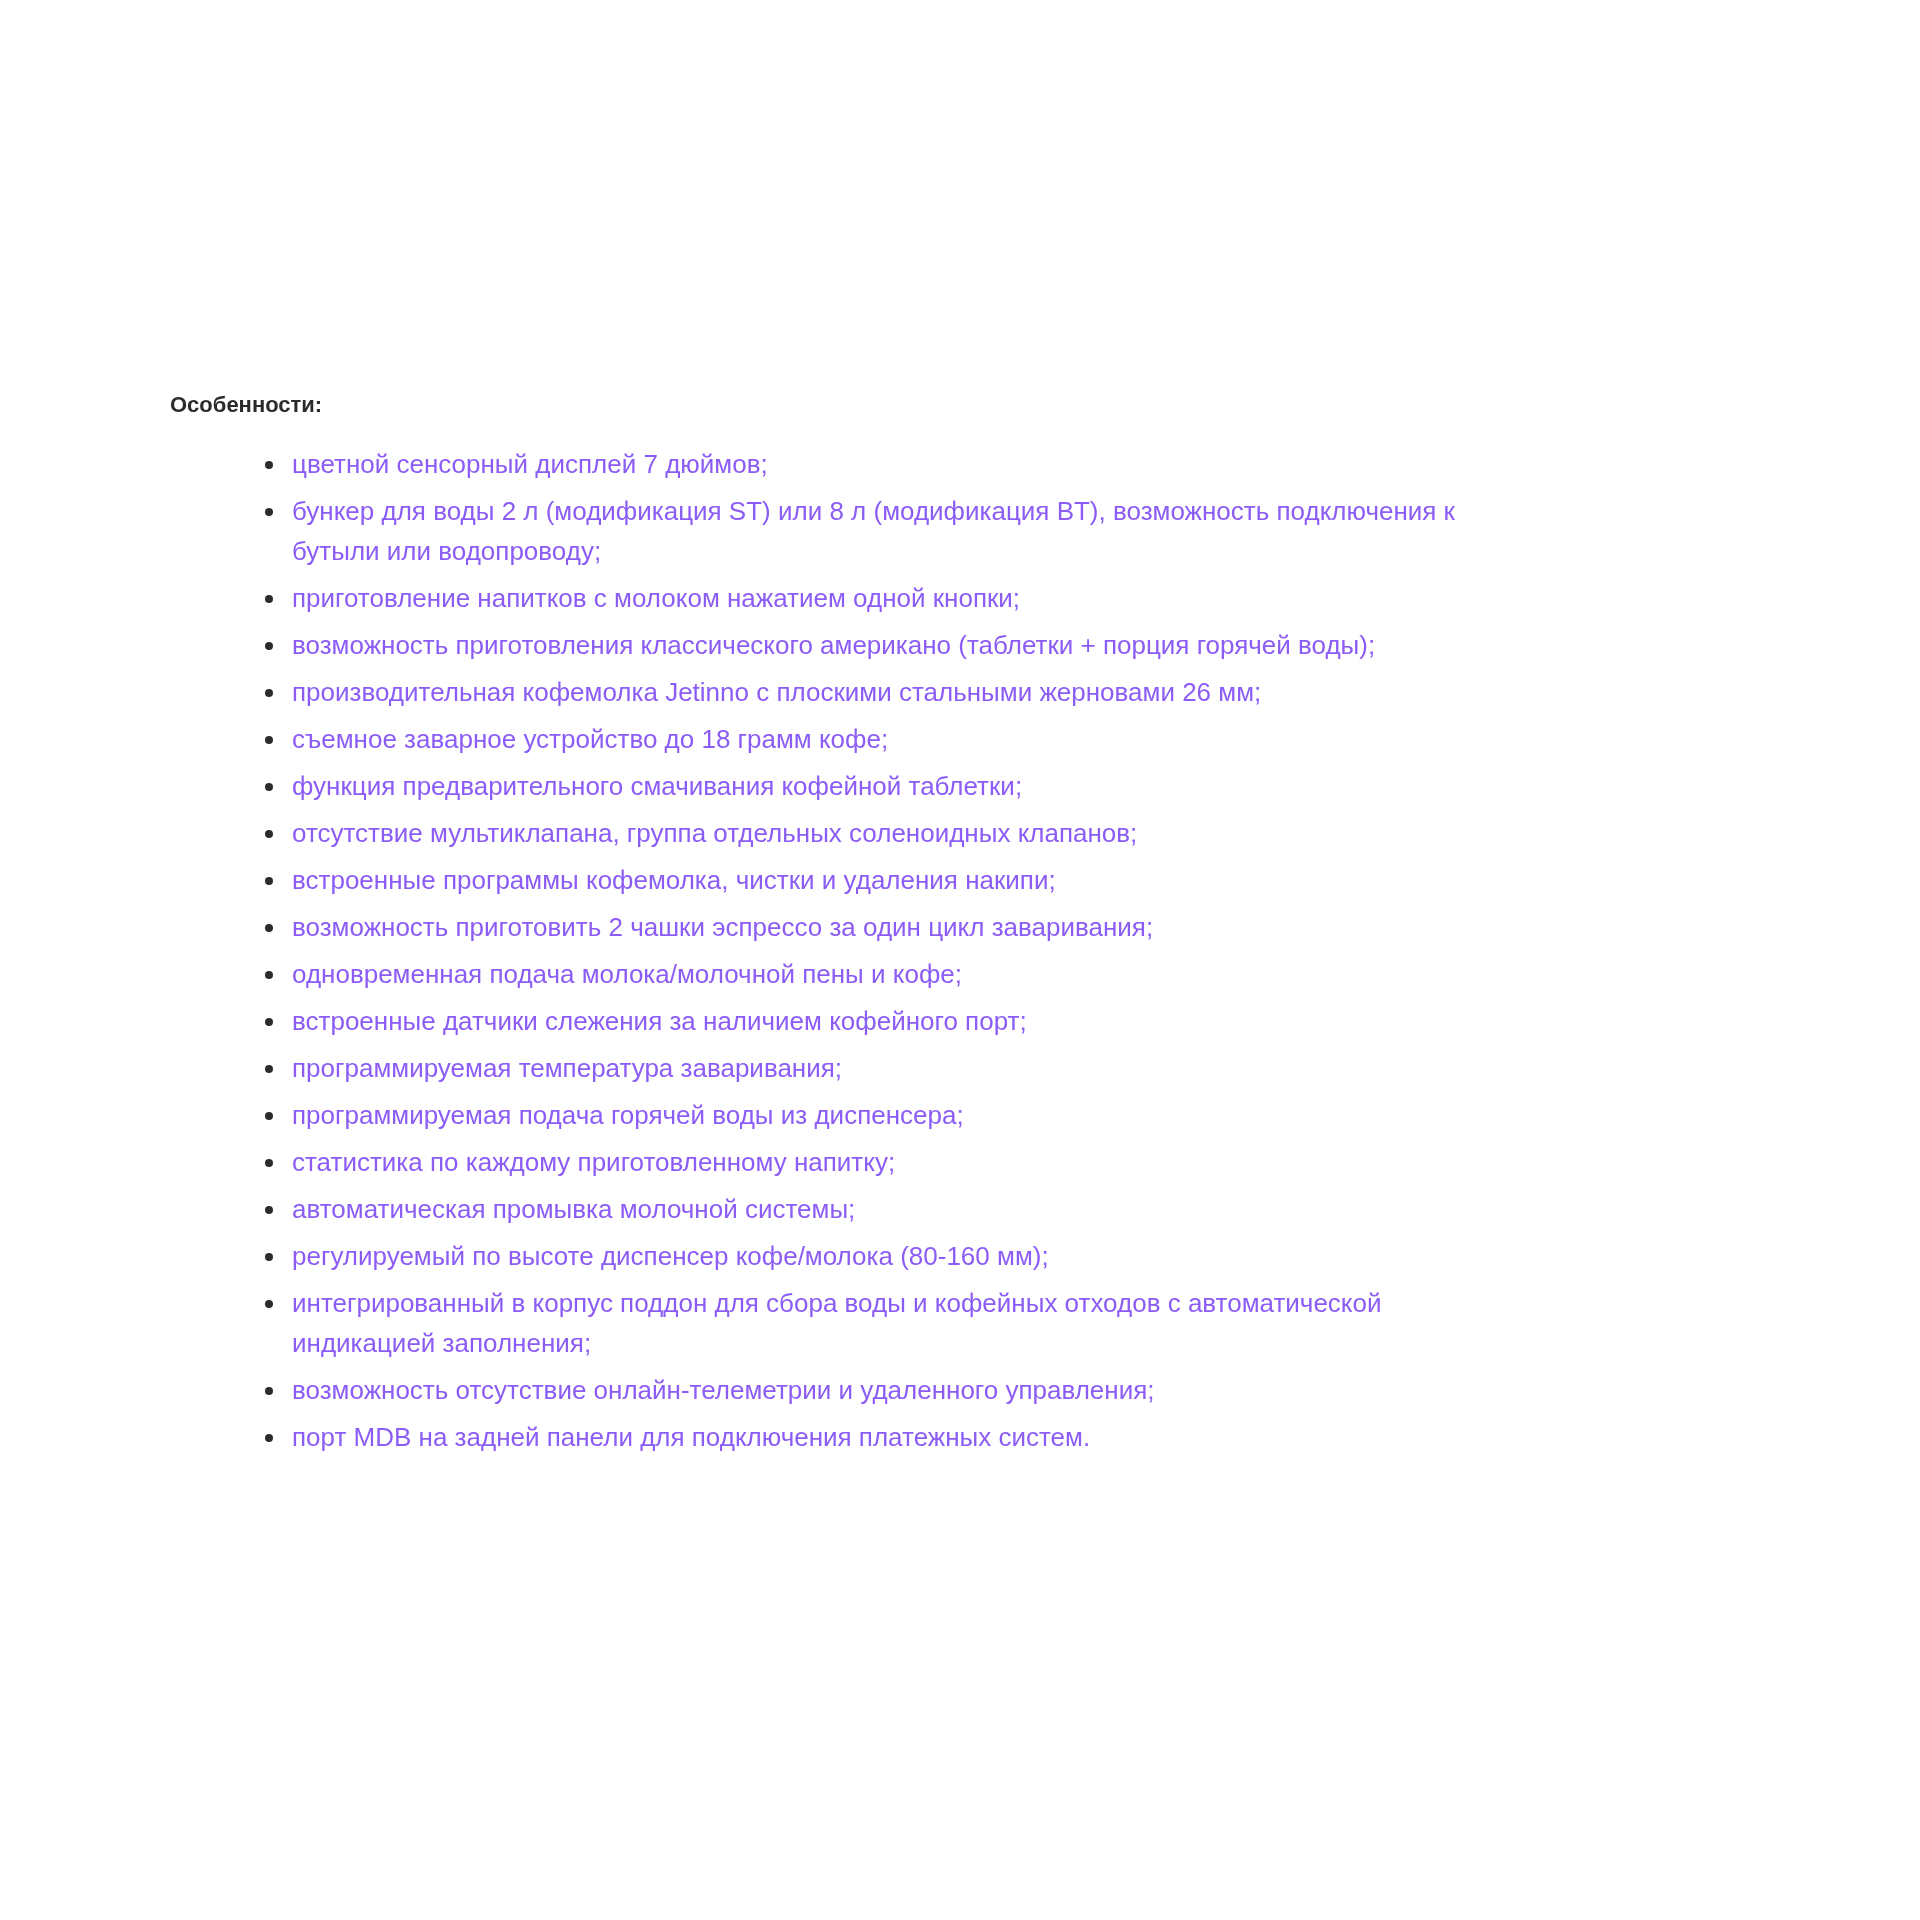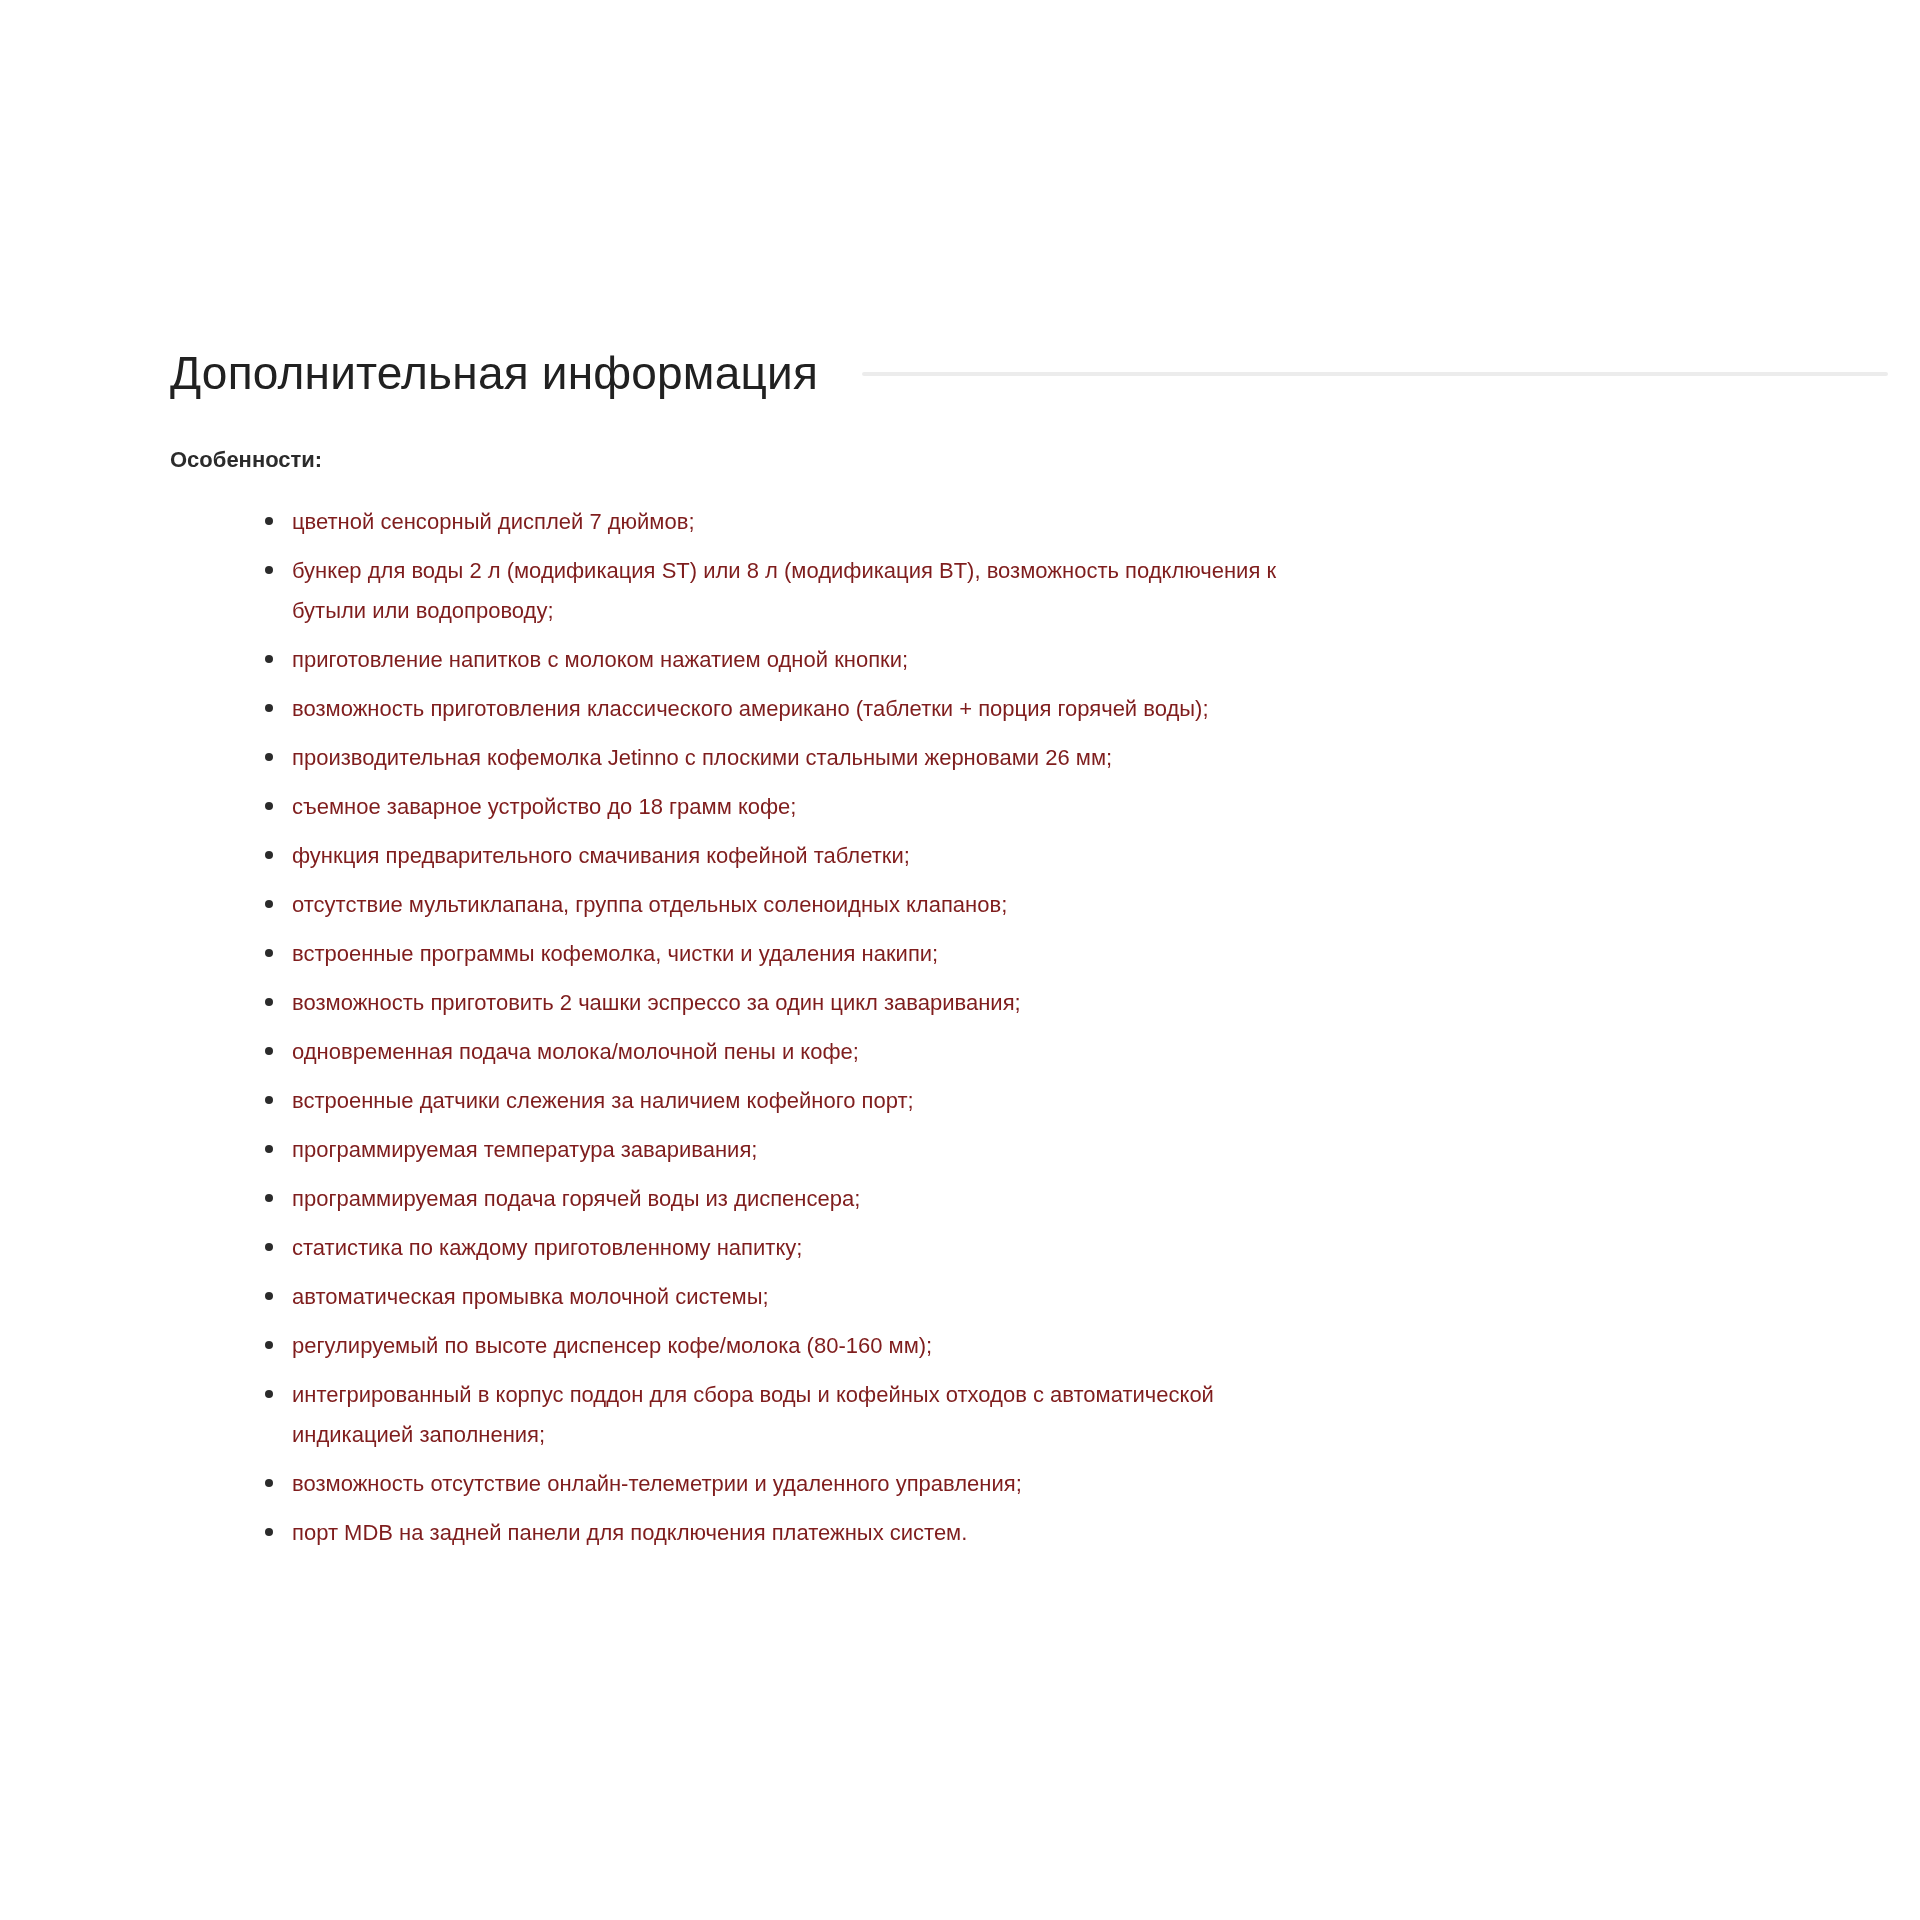--- a/index.html
+++ b/index.html
@@ -46,40 +46,36 @@
     font-weight: 700;
     color: #2b2b2b;
     line-height: 1.2;
   }
   .features-list {
     margin: 26px 0 0 0;
     padding: 0 0 0 118px;
     list-style: disc outside;
   }
   .features-list li {
-    font-size: 22px;
+    font-size: 26px;
     line-height: 40px;
     margin: 0 0 7px 0;
-    color: #7f1d1d;
+    color: #8b5cf6;
     white-space: pre-line;
     padding-left: 4px;
   }
   .features-list li::marker {
     color: #2b2b2b;
     font-size: 26px;
   }
 </style>
 </head>
 <body>
 
 <div class="page">
-  <div class="title-row">
-    <h2 class="section-title">Дополнительная информация</h2>
-    <div class="title-divider"></div>
-  </div>
 
   <h3 class="features-heading">Особенности:</h3>
 
   <ul class="features-list" id="features-list">
       <li>цветной сенсорный дисплей 7 дюймов;</li>
       <li>бункер для воды 2 л (модификация ST) или 8 л (модификация BT), возможность подключения к
 бутыли или водопроводу;</li>
       <li>приготовление напитков с молоком нажатием одной кнопки;</li>
       <li>возможность приготовления классического американо (таблетки + порция горячей воды);</li>
       <li>производительная кофемолка Jetinno с плоскими стальными жерновами 26 мм;</li>

